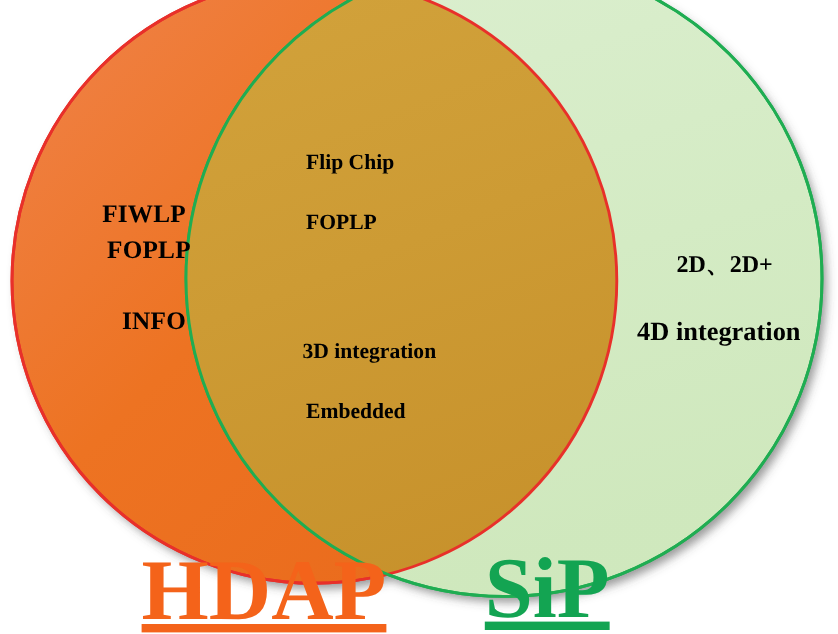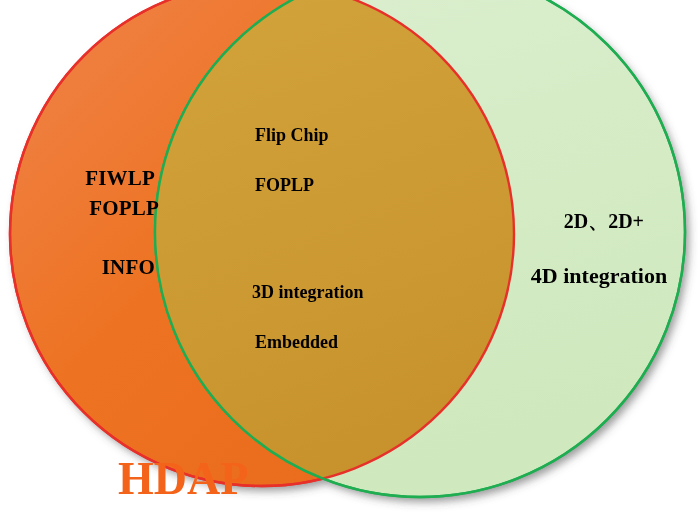--- a/index.html
+++ b/index.html
@@ -74,23 +74,24 @@
   #right-cavity     { left: 522px; top: 110px; width: 146px; }
   #right-bondwire   { left: 522px; top: 167px; width: 152px; }
   #right-2d         { left: 492px; top: 211px; width: 152px; font-size: 20px; text-align: right; }
   #right-4dint      { left: 520px; top: 262px; width: 158px; line-height: 1.3; white-space: normal; }
 
   
   .title {
     position: absolute;
     font-family: "Liberation Serif", "DejaVu Serif", serif;
     font-weight: bold;
-    font-size: 46px;
+    font-size: 72px;
     line-height: 1;
     white-space: nowrap;
+    text-decoration: underline;
   }
   #title-hdap {
     left: 118px;
     top: 456px;
     color: #F4631A;
   }
   #title-sip {
     left: 404px;
     top: 454px;
     color: #13A452;
@@ -153,15 +154,16 @@
 
     <div class="lbl mid-item" id="mid-flipchip">Flip Chip</div>
     <div class="lbl mid-item" id="mid-info">FOPLP</div>
     <div class="lbl mid-item" id="mid-3d">3D integration</div>
     <div class="lbl mid-item" id="mid-embedded">Embedded</div>
 
     <div class="lbl right-item" id="right-2d">2D、2D+</div>
     <div class="lbl right-item" id="right-4dint">4D integration</div>
 
     <div class="title" id="title-hdap">HDAP</div>
+    <div class="title" id="title-sip">SiP</div>
 
   </div>
 </div>
 
 </body></html>

